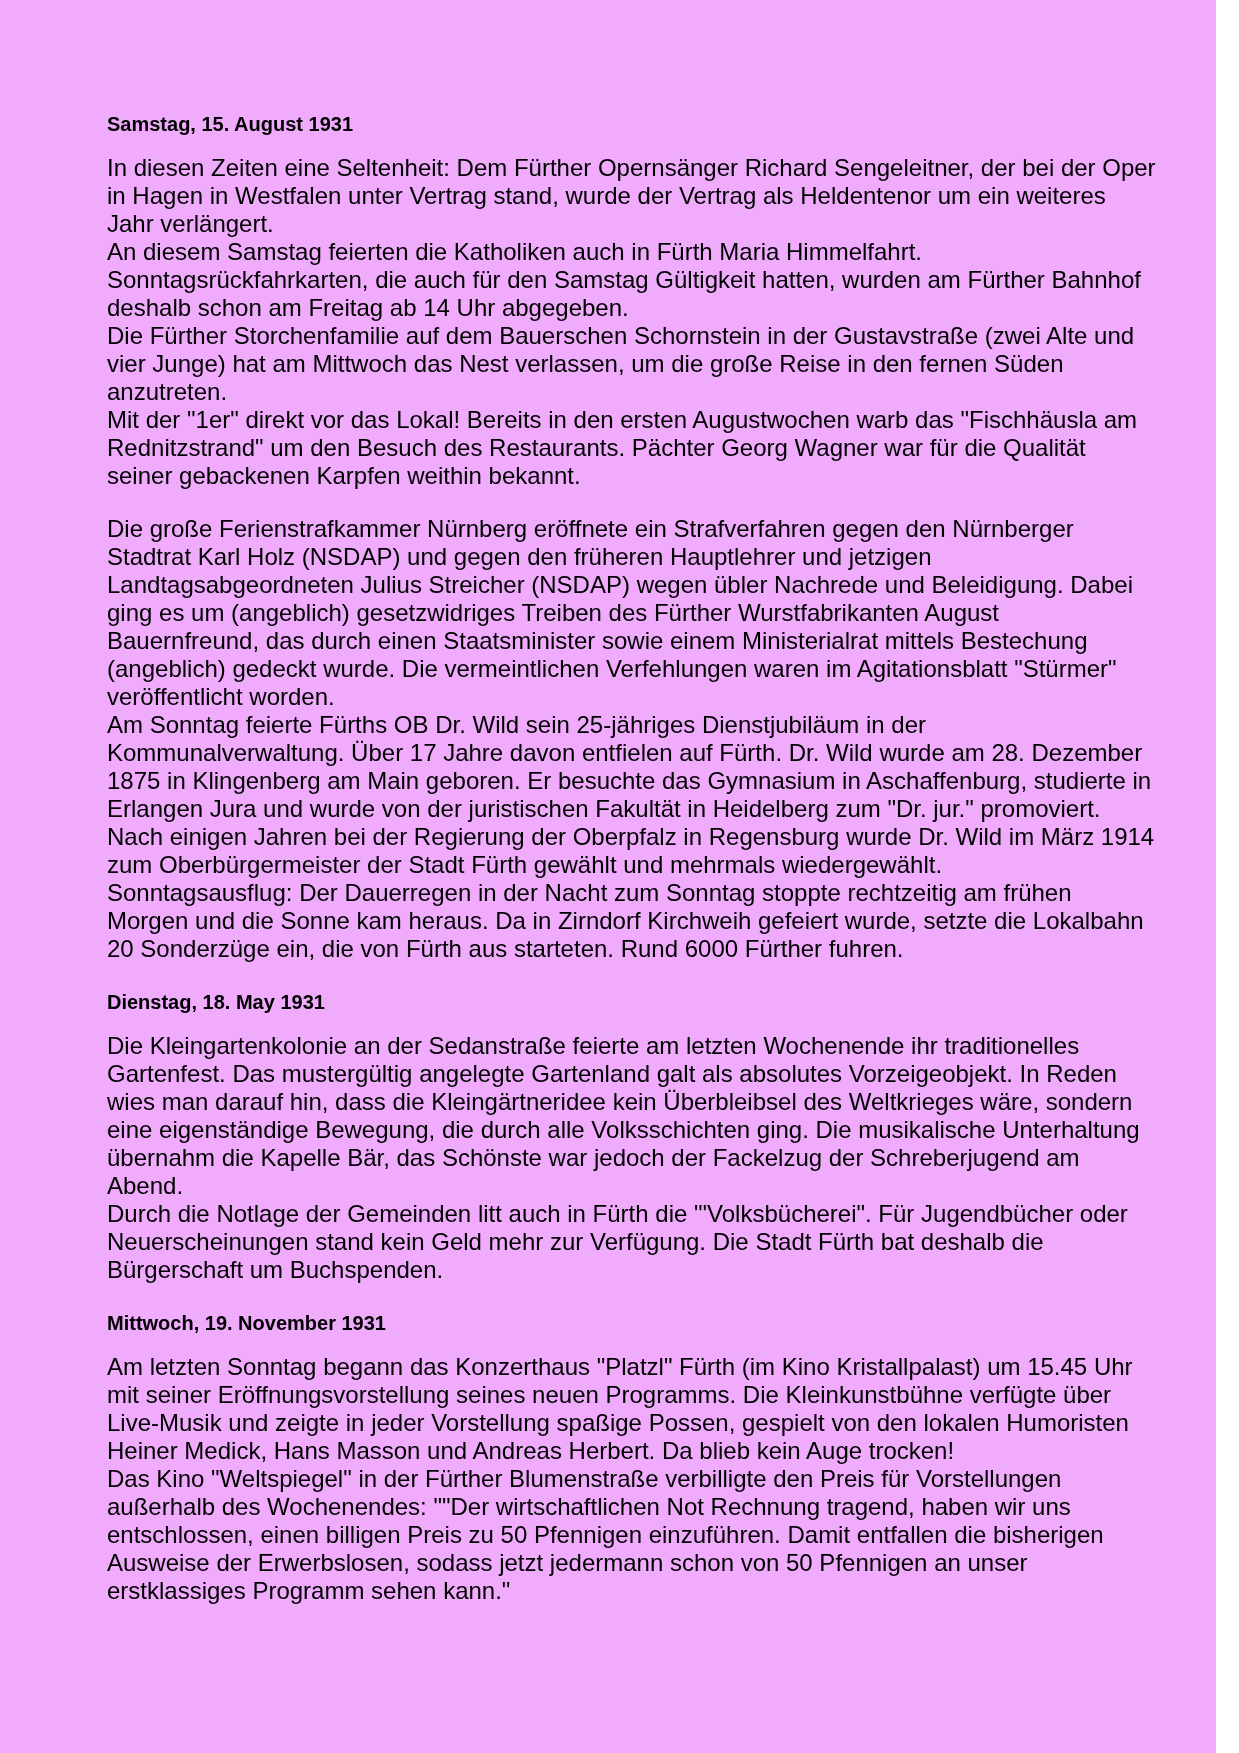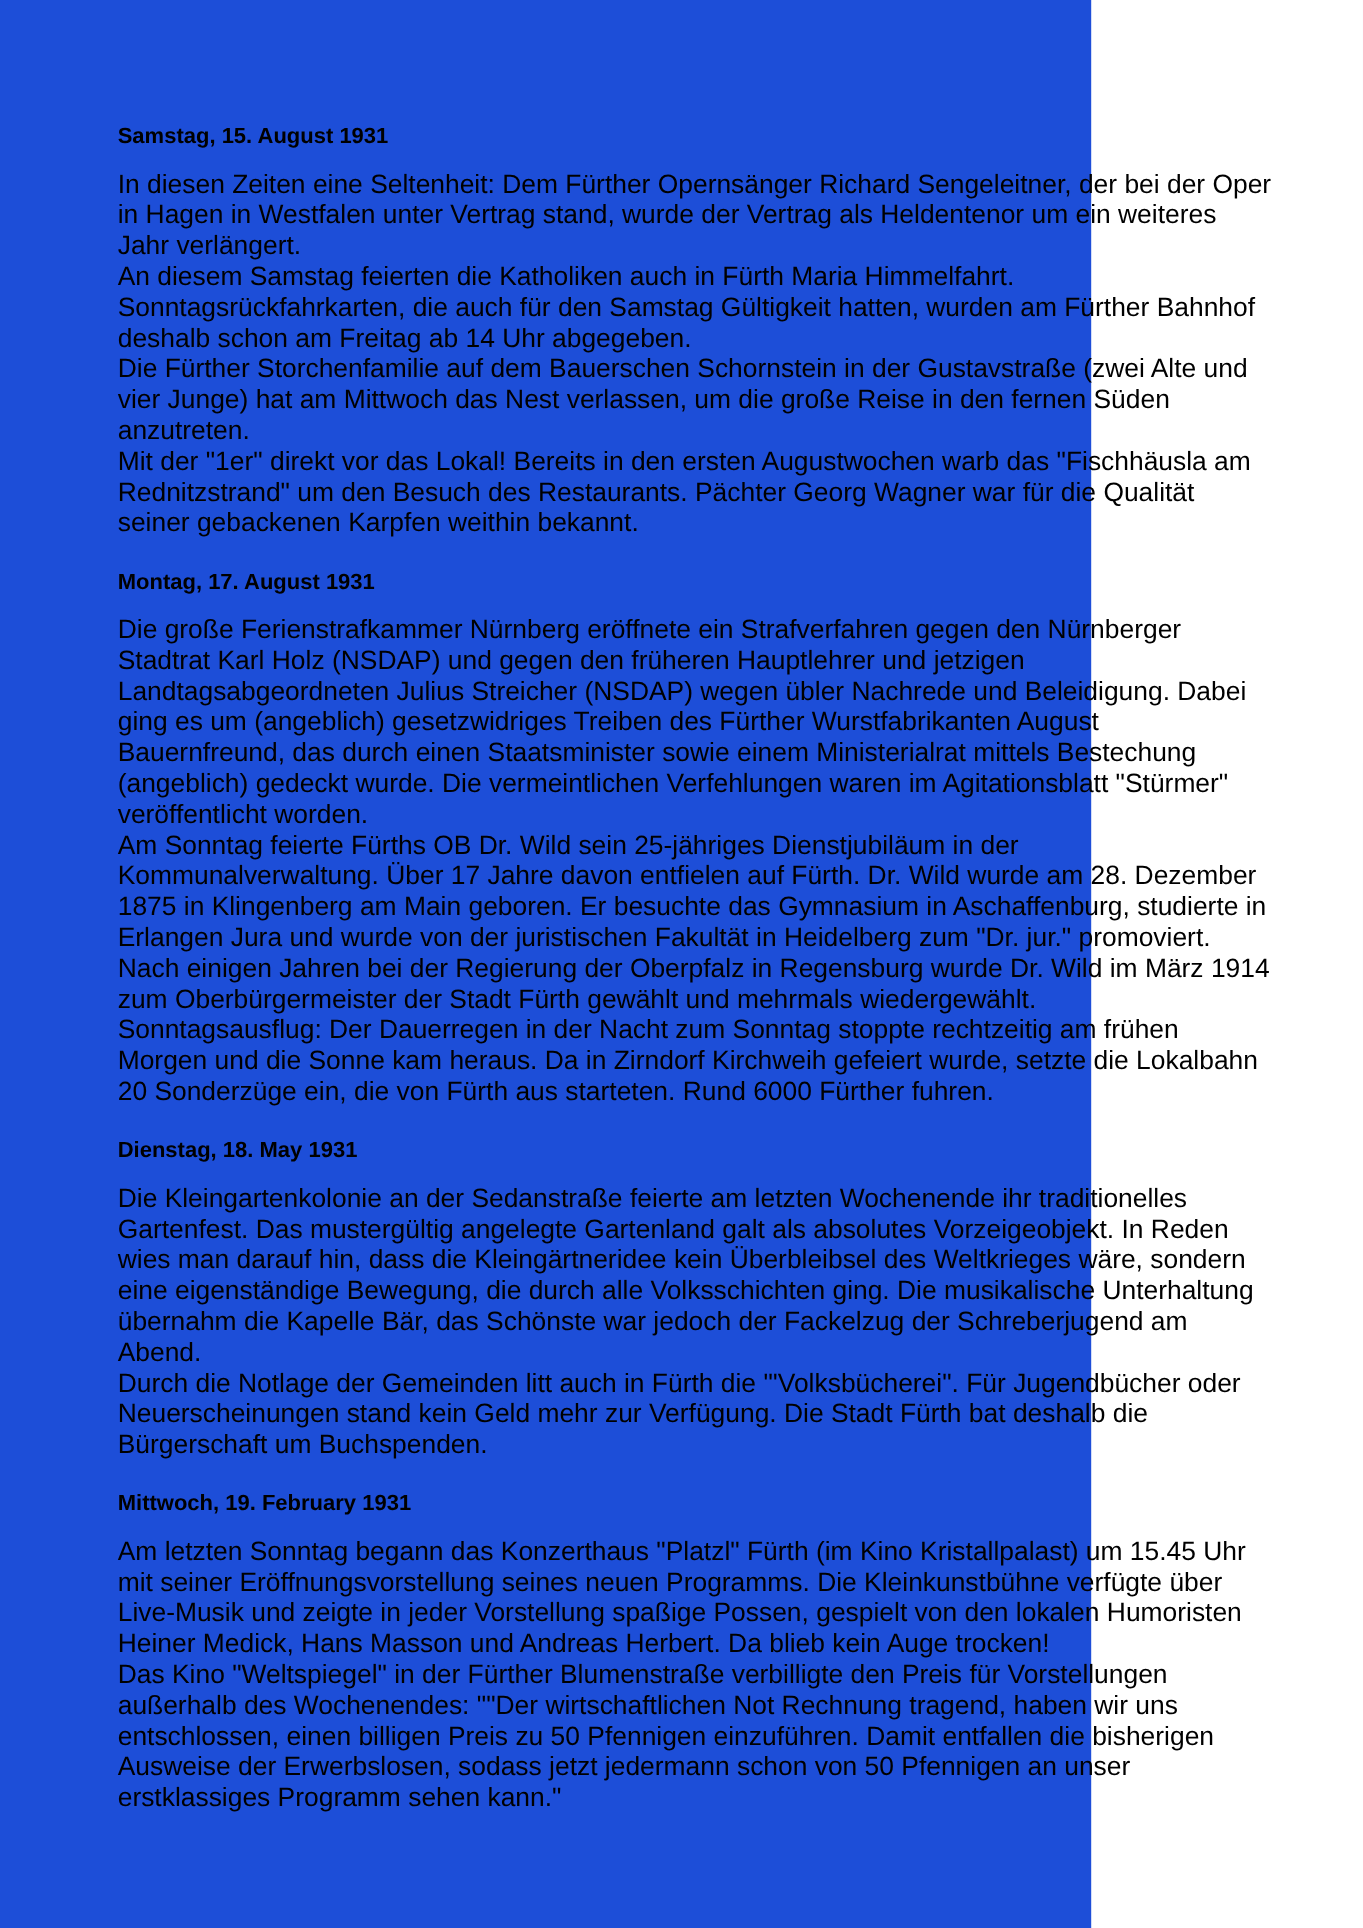--- a/index.html
+++ b/index.html
@@ -12,23 +12,23 @@
     height: 1753px;
     position: relative;
     overflow: hidden;
     font-family: "Liberation Sans", sans-serif;
     color: #000000;
   }
   .doc-page {
     position: absolute;
     left: 0;
     top: 0;
-    width: 992px;
+    width: 1216px;
     height: 1753px;
-    background: #1d4ed8;
+    background: #f0abfc;
   }
   .doc-content {
     position: absolute;
     left: 107px;
     top: 110px;
     width: 1100px;
   }
   .section { margin: 0; padding: 0; }
   .section-heading {
     font-family: "Liberation Sans", sans-serif;
@@ -65,21 +65,20 @@
 deshalb schon am Freitag ab 14 Uhr abgegeben.
 Die Fürther Storchenfamilie auf dem Bauerschen Schornstein in der Gustavstraße (zwei Alte und
 vier Junge) hat am Mittwoch das Nest verlassen, um die große Reise in den fernen Süden
 anzutreten.
 Mit der "1er" direkt vor das Lokal! Bereits in den ersten Augustwochen warb das "Fischhäusla am
 Rednitzstrand" um den Besuch des Restaurants. Pächter Georg Wagner war für die Qualität
 seiner gebackenen Karpfen weithin bekannt.</div>
     </div>
 
     <div class="section">
-      <h2 class="section-heading">Montag, 17. August 1931</h2>
       <div class="section-body">Die große Ferienstrafkammer Nürnberg eröffnete ein Strafverfahren gegen den Nürnberger
 Stadtrat Karl Holz (NSDAP) und gegen den früheren Hauptlehrer und jetzigen
 Landtagsabgeordneten Julius Streicher (NSDAP) wegen übler Nachrede und Beleidigung. Dabei
 ging es um (angeblich) gesetzwidriges Treiben des Fürther Wurstfabrikanten August
 Bauernfreund, das durch einen Staatsminister sowie einem Ministerialrat mittels Bestechung
 (angeblich) gedeckt wurde. Die vermeintlichen Verfehlungen waren im Agitationsblatt "Stürmer"
 veröffentlicht worden.
 Am Sonntag feierte Fürths OB Dr. Wild sein 25-jähriges Dienstjubiläum in der
 Kommunalverwaltung. Über 17 Jahre davon entfielen auf Fürth. Dr. Wild wurde am 28. Dezember
 1875 in Klingenberg am Main geboren. Er besuchte das Gymnasium in Aschaffenburg, studierte in
@@ -98,21 +97,21 @@
 wies man darauf hin, dass die Kleingärtneridee kein Überbleibsel des Weltkrieges wäre, sondern
 eine eigenständige Bewegung, die durch alle Volksschichten ging. Die musikalische Unterhaltung
 übernahm die Kapelle Bär, das Schönste war jedoch der Fackelzug der Schreberjugend am
 Abend.
 Durch die Notlage der Gemeinden litt auch in Fürth die "'Volksbücherei". Für Jugendbücher oder
 Neuerscheinungen stand kein Geld mehr zur Verfügung. Die Stadt Fürth bat deshalb die
 Bürgerschaft um Buchspenden.</div>
     </div>
 
     <div class="section">
-      <h2 class="section-heading">Mittwoch, 19. February 1931</h2>
+      <h2 class="section-heading">Mittwoch, 19. November 1931</h2>
       <div class="section-body">Am letzten Sonntag begann das Konzerthaus "Platzl" Fürth (im Kino Kristallpalast) um 15.45 Uhr
 mit seiner Eröffnungsvorstellung seines neuen Programms. Die Kleinkunstbühne verfügte über
 Live-Musik und zeigte in jeder Vorstellung spaßige Possen, gespielt von den lokalen Humoristen
 Heiner Medick, Hans Masson und Andreas Herbert. Da blieb kein Auge trocken!
 Das Kino "Weltspiegel" in der Fürther Blumenstraße verbilligte den Preis für Vorstellungen
 außerhalb des Wochenendes: ""Der wirtschaftlichen Not Rechnung tragend, haben wir uns
 entschlossen, einen billigen Preis zu 50 Pfennigen einzuführen. Damit entfallen die bisherigen
 Ausweise der Erwerbslosen, sodass jetzt jedermann schon von 50 Pfennigen an unser
 erstklassiges Programm sehen kann."</div>
     </div>

